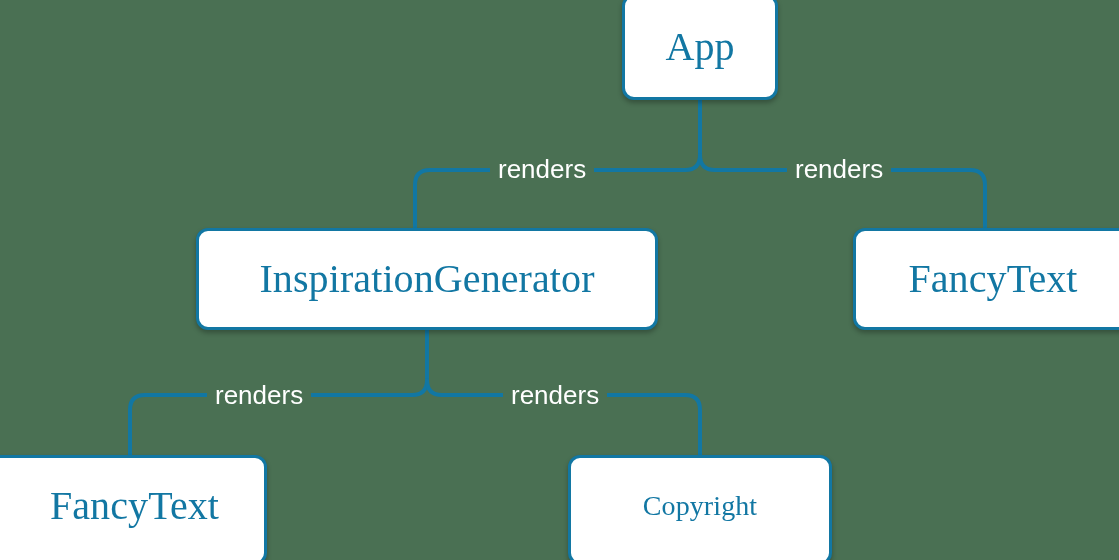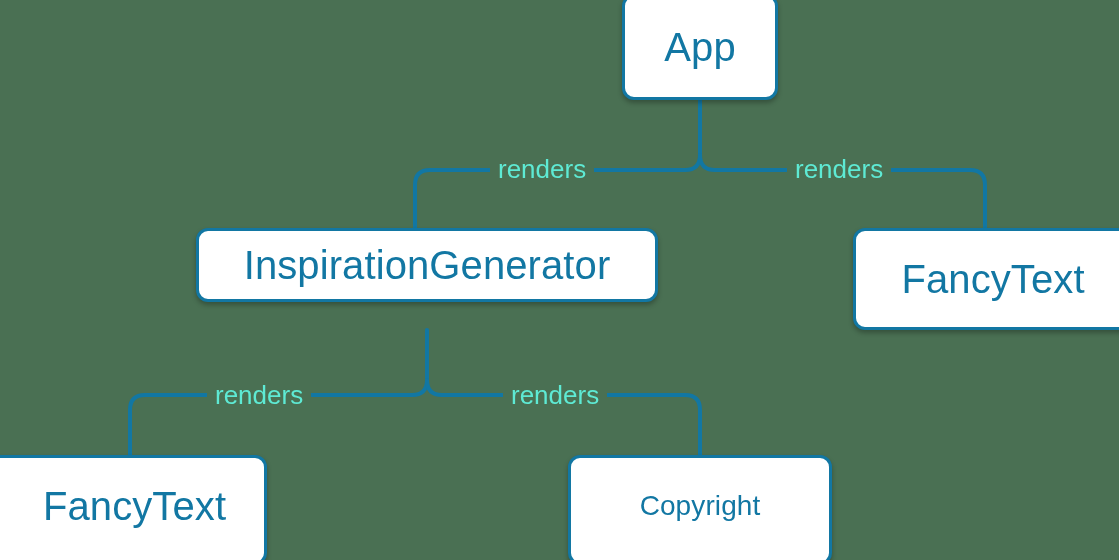--- a/index.html
+++ b/index.html
@@ -34,45 +34,45 @@
     border: 3px solid #1277a3;
     border-radius: 12px;
     box-shadow: 0 3px 5px rgba(0,0,0,0.28);
     display: flex;
     align-items: center;
     justify-content: center;
     z-index: 3;
   }
   .node-label {
     color: #1277a3;
-    font-family: Liberation Sans, sans-serif;
+    font-family: Liberation Serif, serif;
     font-weight: 400;
     letter-spacing: 0.1px;
     white-space: nowrap;
     line-height: 1;
   }
   
   #node-app        { left: 622px; top: -6px;  width: 156px; height: 106px; }
   #node-app .node-label        { font-size: 40px; }
 
-  #node-inspiration{ left: 196px; top: 228px; width: 462px; height: 74px; }
+  #node-inspiration{ left: 196px; top: 228px; width: 462px; height: 102px; }
   #node-inspiration .node-label{ font-size: 40px; }
 
   #node-fancytext-right { left: 853px; top: 228px; width: 280px; height: 102px; }
   #node-fancytext-right .node-label { font-size: 40px; }
 
   #node-fancytext-left  { left: -14px; top: 455px; width: 281px; height: 110px; }
   #node-fancytext-left .node-label  { font-size: 40px; position: relative; left: 8px; top: -4px; }
 
   #node-copyright  { left: 568px; top: 455px; width: 264px; height: 110px; }
   #node-copyright .node-label  { font-size: 28px; position: relative; top: -4px; }
 
   .edge-label {
     position: absolute;
-    color: #5eead4;
+    color: #ffffff;
     font-family: "Liberation Sans", sans-serif;
     font-size: 26px;
     font-weight: 400;
     line-height: 1;
     white-space: nowrap;
     z-index: 4;
     background: #4a7053;
     padding: 0 8px;
   }
   #edge-label-app-inspiration { left: 490px; top: 156px; }

